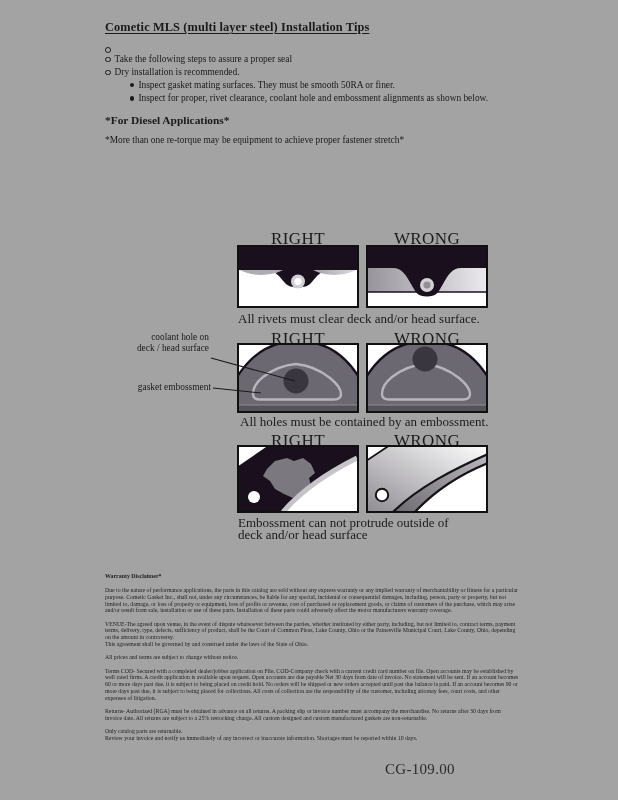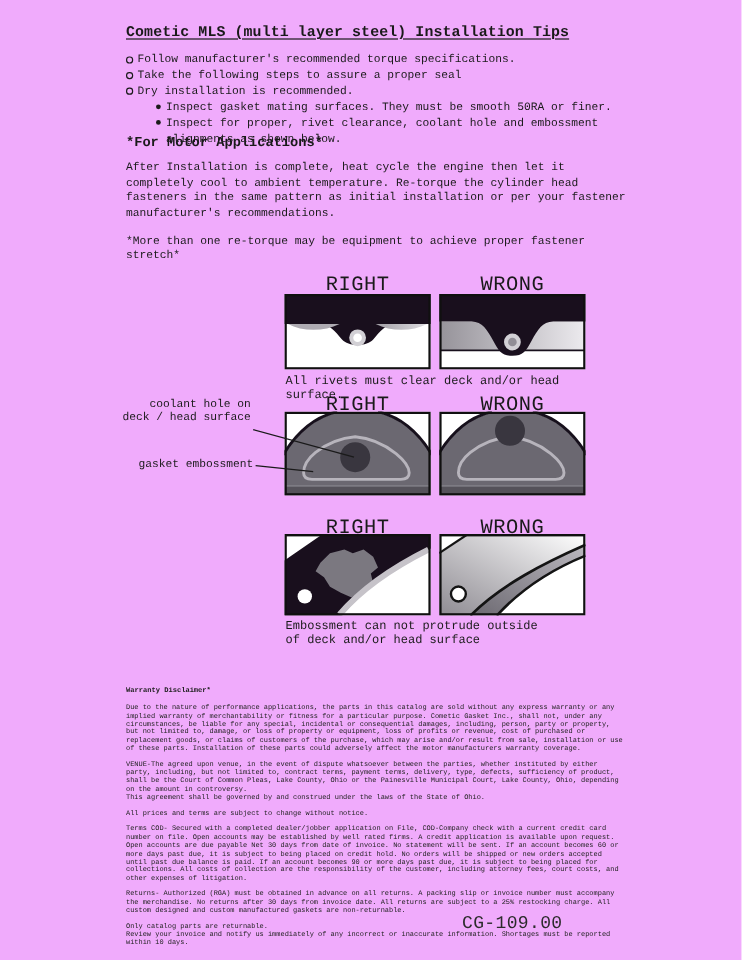--- a/index.html
+++ b/index.html
@@ -1,18 +1,18 @@
 <!DOCTYPE html>
 <html><head>
 <meta charset="utf-8">
 <style>
   html,body{margin:0;padding:0;background:#ffffff;}
   .page{
-    position:relative;width:618px;height:800px;background:#f0abfc;overflow:hidden;
-    font-family:Liberation Mono, monospace;color:#1a1a1a;
+    position:relative;width:618px;height:800px;background:#a3a3a3;overflow:hidden;
+    font-family:Liberation Serif, serif;color:#1a1a1a;
   }
   .abs{position:absolute;}
   
   .doc-title{
     left:105px;top:20px;font-size:12.4px;font-weight:bold;
     text-decoration:underline;text-decoration-thickness:1.4px;text-underline-offset:2px;
     letter-spacing:.1px;
   }
   
   .bullets{left:105px;top:43px;width:440px;font-size:9.4px;line-height:13.2px;}
@@ -24,64 +24,62 @@
   .diesel{left:105px;top:114px;width:417px;font-size:9.4px;line-height:12.4px;}
   .diesel h2{font-size:11.4px;font-weight:bold;margin:0 0 8px 0;}
   .diesel p{margin:0 0 11px 0;}
   
   .figlabels{display:flex;width:251px;font-size:17px;letter-spacing:.4px;}
   .figlabels .cell{width:122px;text-align:center;}
   .figlabels .cell + .cell{margin-left:7px;}
   .figrow{display:flex;}
   .figrow svg{display:block;}
   .figrow .gap{width:7px;}
-  .figcap{font-size:10px;line-height:11.5px;}
+  .figcap{font-size:13px;line-height:11.5px;}
   
   .ann{font-size:9.4px;line-height:10.6px;text-align:right;}
   
   .warranty{left:105px;top:573px;width:414px;font-size:5.8px;line-height:6.85px;color:#222;}
   .warranty h3{font-size:5.9px;font-weight:bold;margin:0 0 7px 0;}
   .warranty p{margin:0 0 6.4px 0;}
   .warranty p.tight{margin-bottom:0;}
   
   .doc-code{left:385px;top:761px;font-size:15px;color:#2b2b2b;letter-spacing:.3px;}
 </style>
 </head>
 <body>
 
 <div class="page">
 
   <div class="abs doc-title">Cometic MLS (multi layer steel) Installation Tips</div>
 
   <div class="abs bullets">
     <div class="b-row">
       <span class="o-marker"></span>
-      <span>Follow manufacturer's recommended torque specifications.</span>
     </div>
     <div class="b-row">
       <span class="o-marker"></span>
       <span>Take the following steps to assure a proper seal</span>
     </div>
     <div class="b-row">
       <span class="o-marker"></span>
       <span>Dry installation is recommended.</span>
     </div>
     <div class="b-row indent">
       <span class="f-marker"></span>
       <span>Inspect gasket mating surfaces.  They must be smooth 50RA or finer.</span>
     </div>
     <div class="b-row indent">
       <span class="f-marker"></span>
       <span>Inspect for proper, rivet clearance, coolant hole and embossment alignments as shown below.</span>
     </div>
   </div>
 
   <div class="abs diesel">
-    <h2>*For Motor Applications*</h2>
-    <p>After Installation is complete, heat cycle the engine then let it completely cool to ambient temperature. Re-torque the cylinder head fasteners in the same pattern as initial installation or per your fastener manufacturer's recommendations.</p>
+    <h2>*For Diesel Applications*</h2>
     <p>*More than one re-torque may be equipment to achieve proper fastener stretch*</p>
   </div>
 
   <div class="abs figlabels" style="left:237px;top:229px;">
     <div class="cell">RIGHT</div>
     <div class="cell">WRONG</div>
   </div>
   <div class="abs figrow" style="left:237px;top:245px;">
 
     <svg width="122" height="63" viewBox="0 0 122 63">
@@ -154,20 +152,21 @@
       <path d="M16,51 Q16,42 26,34 Q41,22.5 59,21 Q77,22.5 93,35 Q104,44 104,51 Q104,56.5 97,56.5 L23,56.5 Q16,56.5 16,51 Z" fill="none" stroke="#b7b4bc" stroke-width="2.4"></path>
       <circle cx="59" cy="16" r="12.5" fill="#39363f"></circle>
       <rect x="1" y="1" width="120" height="68" fill="none" stroke="#101010" stroke-width="2"></rect>
     </svg>
   </div>
 
   <svg class="abs" style="left:205px;top:348px;" width="100" height="52" viewBox="0 0 100 52">
     <line x1="6" y1="10" x2="90" y2="33" stroke="#1a1a1a" stroke-width="1.1"></line>
     <line x1="8" y1="40" x2="56" y2="45" stroke="#1a1a1a" stroke-width="1.1"></line>
   </svg>
+  <div class="abs figcap" style="left:240px;top:416px;width:260px;">All holes must be contained by an embossment.</div>
 
   <div class="abs figlabels" style="left:237px;top:431px;">
     <div class="cell">RIGHT</div>
     <div class="cell">WRONG</div>
   </div>
   <div class="abs figrow" style="left:237px;top:445px;">
 
     <svg width="122" height="68" viewBox="0 0 122 68">
       <rect width="122" height="68" fill="#ffffff"></rect>
       <path d="M0,22 L32,0 L122,0 L122,12 C92,28 66,46 48,68 L0,68 Z" fill="#190f1d"></path>

